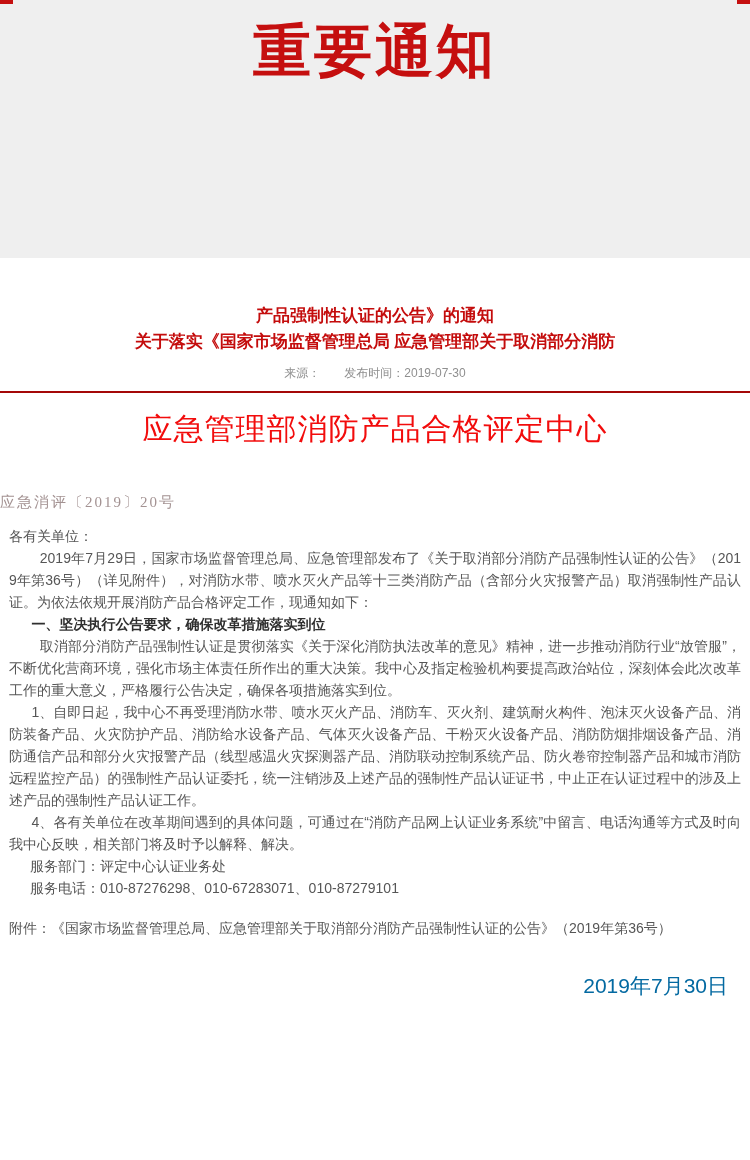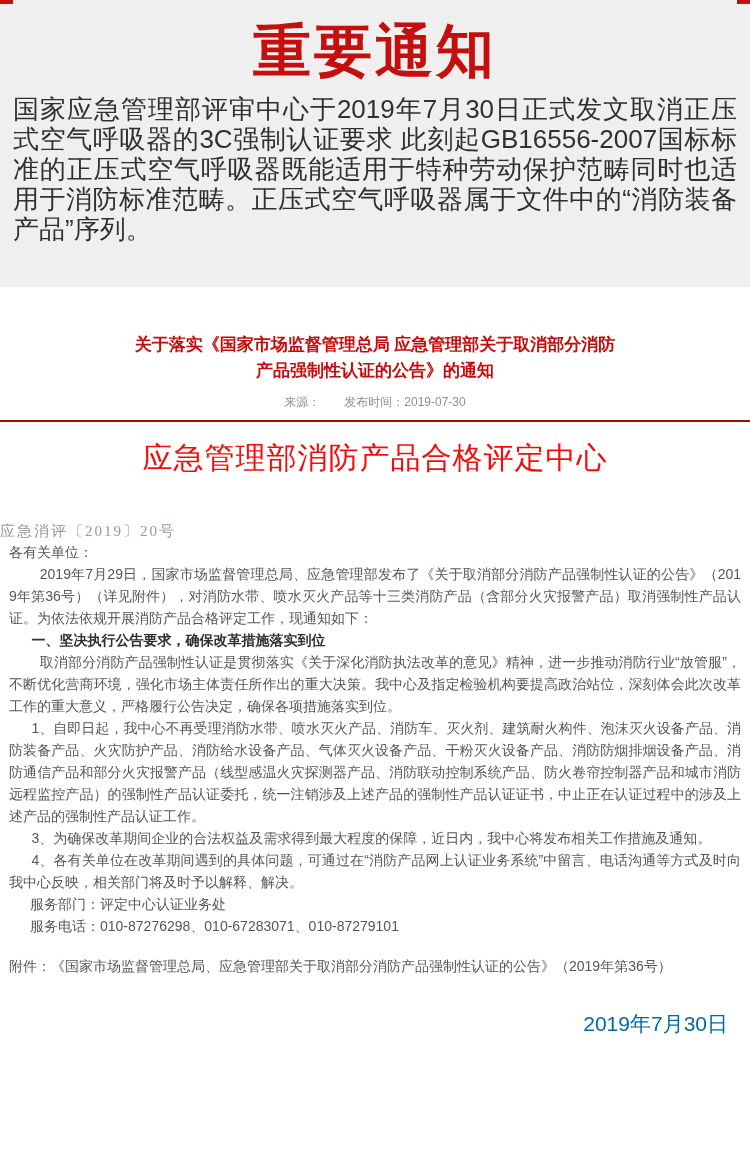--- a/index.html
+++ b/index.html
@@ -10,21 +10,21 @@
     width: 750px;
     height: 1160px;
     margin: 0 auto;
     background: #ffffff;
     overflow: hidden;
   }
   
   .banner {
     position: relative;
     width: 100%;
-    height: 287px;
+    height: 258px;
     background: #efefef;
     overflow: hidden;
   }
   .corner-mark {
     position: absolute;
     top: 0;
     width: 13px;
     height: 4px;
     background: #c50f0f;
   }
@@ -92,20 +92,21 @@
     margin: 16px auto 0 auto;
     max-width: 724px;
     text-align: center;
     font-size: 19px;
     line-height: 27px;
     font-weight: bold;
     color: #333333;
     word-break: break-all;
   }
   .doc-body {
+    margin-top: 13px;
     padding: 0 9px;
     font-size: 14px;
     line-height: 22px;
     color: #565656;
     text-align: justify;
     word-break: break-all;
   }
   .doc-body p { margin: 0; }
   .p-indent   { text-indent: 2.2em; }
   .p-item     { text-indent: 1.6em; }
@@ -122,46 +123,44 @@
 </style>
 </head>
 <body>
 
 <div class="page">
 
   <div class="banner">
     <div class="corner-mark left"></div>
     <div class="corner-mark right"></div>
     <div class="banner-title">重要通知</div>
-    <p class="banner-intro">国家应急管理部评审中心于2019年7月30日正式发文取消正压式空气呼吸器的3C强制认证要求 此刻起GB16556-2007国标标准的正压式空气呼吸器既能适用于特种劳动保护范畴同时也适用于消防标准范畴。正压式空气呼吸器属于文件中的“消防装备产品”序列。</p>
   </div>
 
   <div>
     <div class="article-title">
+      <div>产品强制性认证的公告》的通知</div>
       <div>关于落实《国家市场监督管理总局 应急管理部关于取消部分消防</div>
-      <div>产品强制性认证的公告》的通知</div>
     </div>
     <div class="meta">
       <span>来源：</span>
       <span>发布时间：2019-07-30</span>
     </div>
     <div class="red-divider"></div>
     <div class="issuer">应急管理部消防产品合格评定中心</div>
   </div>
 
   <div>
     <div class="doc-number">应急消评〔2019〕20号</div>
 
     <div class="doc-body">
       <p>各有关单位：</p>
       <p class="p-indent">2019年7月29日，国家市场监督管理总局、应急管理部发布了《关于取消部分消防产品强制性认证的公告》（2019年第36号）（详见附件），对消防水带、喷水灭火产品等十三类消防产品（含部分火灾报警产品）取消强制性产品认证。为依法依规开展消防产品合格评定工作，现通知如下：</p>
       <p class="p-bold">一、坚决执行公告要求，确保改革措施落实到位</p>
       <p class="p-indent">取消部分消防产品强制性认证是贯彻落实《关于深化消防执法改革的意见》精神，进一步推动消防行业“放管服”，不断优化营商环境，强化市场主体责任所作出的重大决策。我中心及指定检验机构要提高政治站位，深刻体会此次改革工作的重大意义，严格履行公告决定，确保各项措施落实到位。</p>
       <p class="p-item">1、自即日起，我中心不再受理消防水带、喷水灭火产品、消防车、灭火剂、建筑耐火构件、泡沫灭火设备产品、消防装备产品、火灾防护产品、消防给水设备产品、气体灭火设备产品、干粉灭火设备产品、消防防烟排烟设备产品、消防通信产品和部分火灾报警产品（线型感温火灾探测器产品、消防联动控制系统产品、防火卷帘控制器产品和城市消防远程监控产品）的强制性产品认证委托，统一注销涉及上述产品的强制性产品认证证书，中止正在认证过程中的涉及上述产品的强制性产品认证工作。</p>
-      <p class="p-item">3、为确保改革期间企业的合法权益及需求得到最大程度的保障，近日内，我中心将发布相关工作措施及通知。</p>
       <p class="p-item">4、各有关单位在改革期间遇到的具体问题，可通过在“消防产品网上认证业务系统”中留言、电话沟通等方式及时向我中心反映，相关部门将及时予以解释、解决。</p>
       <p class="p-service">服务部门：评定中心认证业务处</p>
       <p class="p-service">服务电话：010-87276298、010-67283071、010-87279101</p>
       <p class="p-attachment">附件：《国家市场监督管理总局、应急管理部关于取消部分消防产品强制性认证的公告》（2019年第36号）</p>
       <p class="doc-date">2019年7月30日</p>
     </div>
 
   </div>
 
 </div>

